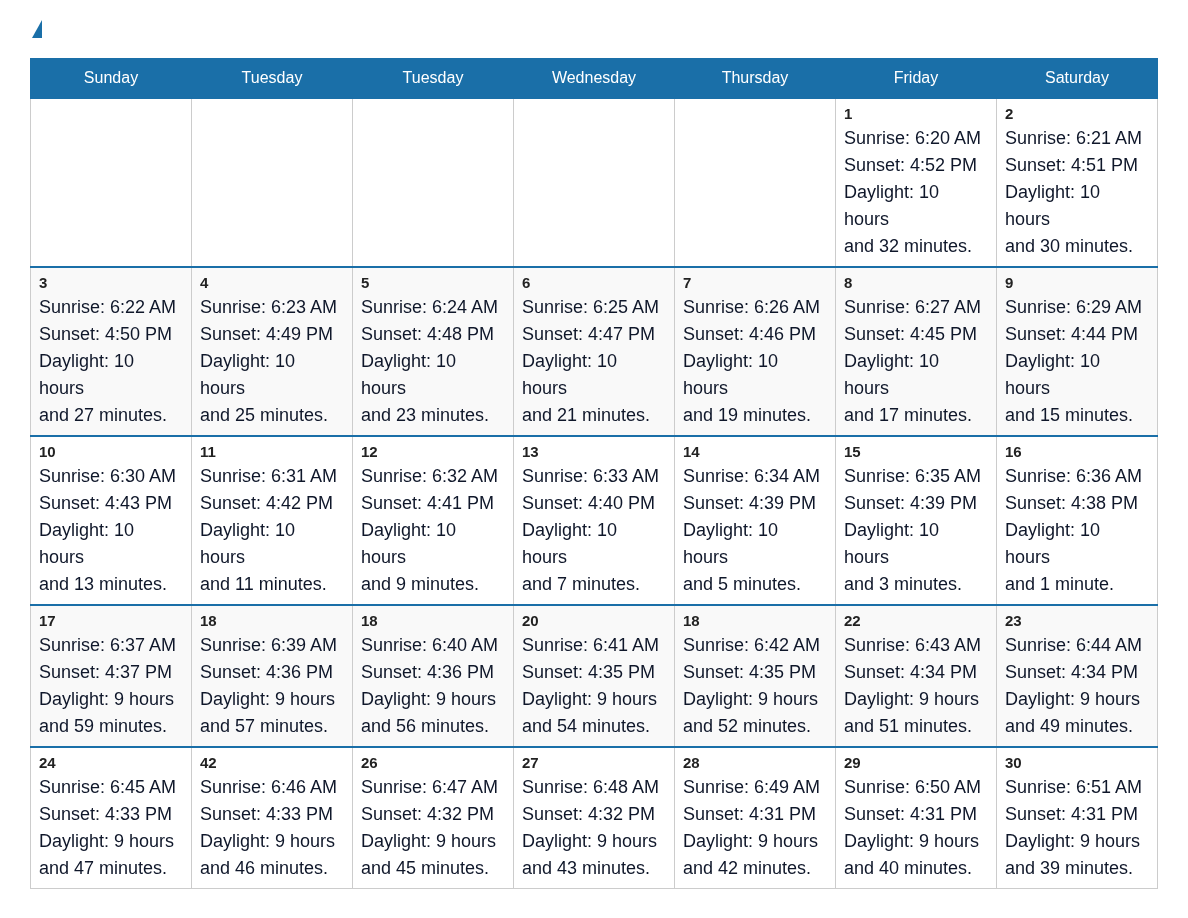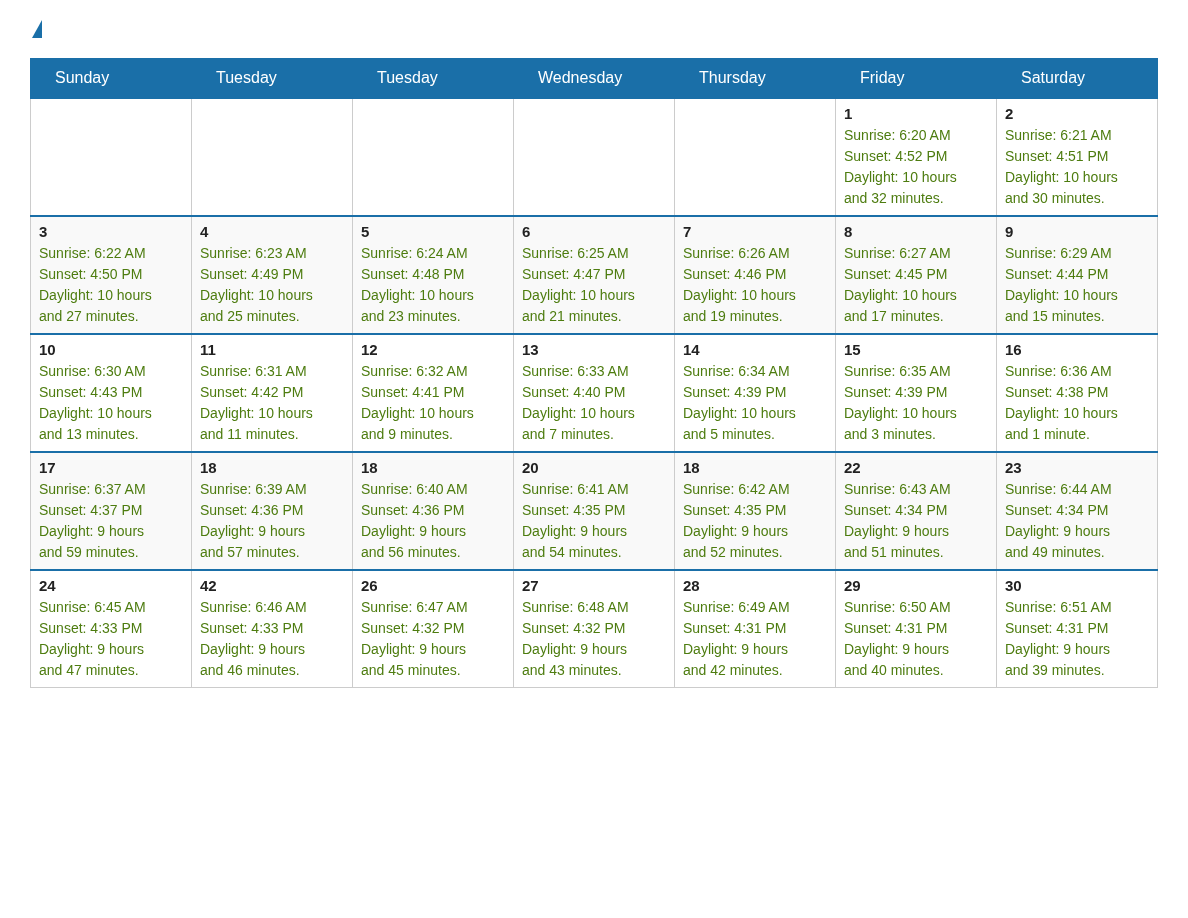--- a/index.html
+++ b/index.html
@@ -60,21 +60,21 @@
       width: 100%;
       border-collapse: collapse;
       border: 1px solid #aaa;
     }
     .calendar th {
       background-color: #1a6fa8;
       color: #fff;
       font-size: 16px;
       font-weight: normal;
       padding: 10px 24px;
-      text-align: left;
+      text-align: center;
       border: 1px solid #1a6fa8;
     }
     .calendar td {
       vertical-align: top;
       padding: 6px 8px;
       border: 1px solid #ccc;
       width: calc(100% / 7);
       height: 110px;
       font-size: 13px;
       color: #333;
@@ -84,22 +84,22 @@
       background: #f9f9f9;
     }
     .day-number {
       font-size: 15px;
       font-weight: bold;
       color: #222;
       display: block;
       margin-bottom: 3px;
     }
     .day-info {
-      font-size: 14px;
-      color: #4d7c0f;
+      font-size: 18px;
+      color: #0f172a;
       line-height: 1.5;
     }
     .empty-cell {
       background: #f5f5f5;
     }
     .calendar tbody tr td {
       border-top: 2px solid #1a6fa8;
     }
     .calendar tbody tr td.empty-cell {
       border-top: 1px solid #ccc;

